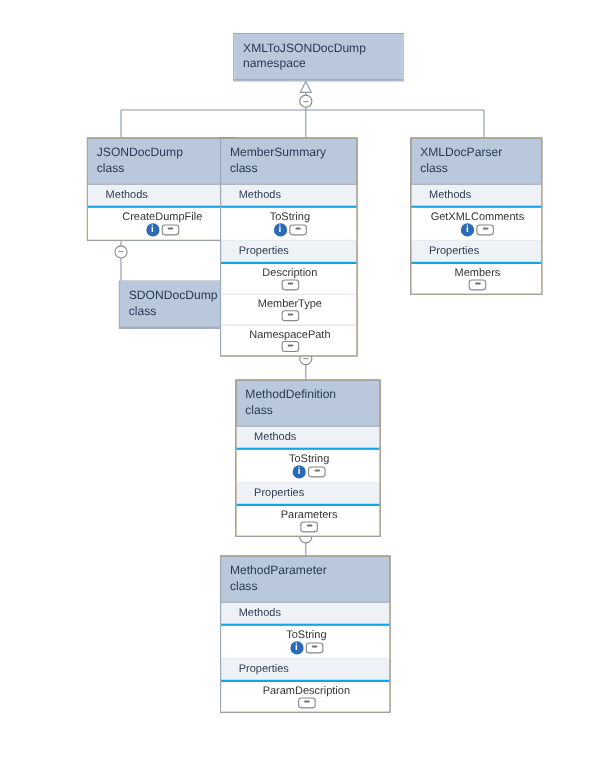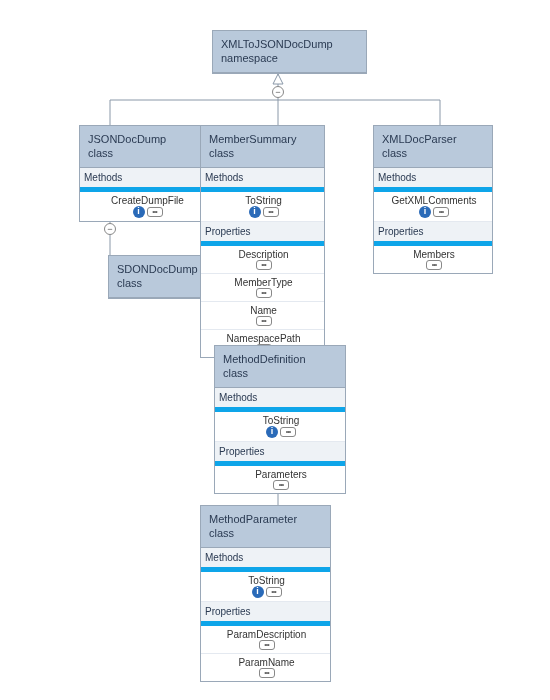--- a/index.html
+++ b/index.html
@@ -28,22 +28,22 @@
     color: #2a3a52;
     font-size: 11px;
     padding: 6px 8px;
     line-height: 1.3;
     border-bottom: 1px solid #9aa8b8;
   }
   .section-header {
     background: #eef2f6;
     color: #2a3a52;
     font-size: 10px;
-    padding: 4px 4px;
-    border-bottom: 5px solid #0ea5e9;
+    padding: 4px 16px;
+    border-bottom: 2px solid #0ea5e9;
   }
   .member-row {
     display: flex;
     align-items: center;
     justify-content: space-between;
     font-size: 10px;
     padding: 3px 6px 3px 8px;
     border-bottom: 1px solid #e4e9f0;
     color: #333;
     background: #fff;
@@ -171,26 +171,20 @@
         <span class="marker-prop">•••</span>
       </span>
   </div>
   <div class="member-row">
     <span class="member-name">MemberType</span>
     <span class="marker-group">
         <span class="marker-prop">•••</span>
       </span>
   </div>
   <div class="member-row">
-    <span class="member-name">Name</span>
-    <span class="marker-group">
-        <span class="marker-prop">•••</span>
-      </span>
-  </div>
-  <div class="member-row">
     <span class="member-name">NamespacePath</span>
     <span class="marker-group">
         <span class="marker-prop">•••</span>
       </span>
   </div>
 </div>
 
 <div class="class-box" style="left:214px; top:345px; width:132px;">
   <div class="class-title">
     <span>MethodDefinition</span><br>
@@ -206,46 +200,40 @@
   </div>
   <div class="section-header">Properties</div>
   <div class="member-row">
     <span class="member-name">Parameters</span>
     <span class="marker-group">
         <span class="marker-prop">•••</span>
       </span>
   </div>
 </div>
 
-<div class="class-box" style="left:200px; top:505px; width:131px;">
+<div class="class-box" style="left:200px; top:505px; width:155px;">
   <div class="class-title">
     <span>MethodParameter</span><br>
     <span>class</span>
   </div>
   <div class="section-header">Methods</div>
   <div class="member-row">
     <span class="member-name">ToString</span>
     <span class="marker-group">
       <span class="marker-info">i</span>
       <span class="marker-prop">•••</span>
     </span>
   </div>
   <div class="section-header">Properties</div>
   <div class="member-row">
     <span class="member-name">ParamDescription</span>
     <span class="marker-group">
         <span class="marker-prop">•••</span>
       </span>
   </div>
-  <div class="member-row">
-    <span class="member-name">ParamName</span>
-    <span class="marker-group">
-        <span class="marker-prop">•••</span>
-      </span>
-  </div>
 </div>
 
 <div class="class-box" style="left:373px; top:125px; width:120px;">
   <div class="class-title">
     <span>XMLDocParser</span><br>
     <span>class</span>
   </div>
   <div class="section-header">Methods</div>
   <div class="member-row">
     <span class="member-name">GetXMLComments</span>

